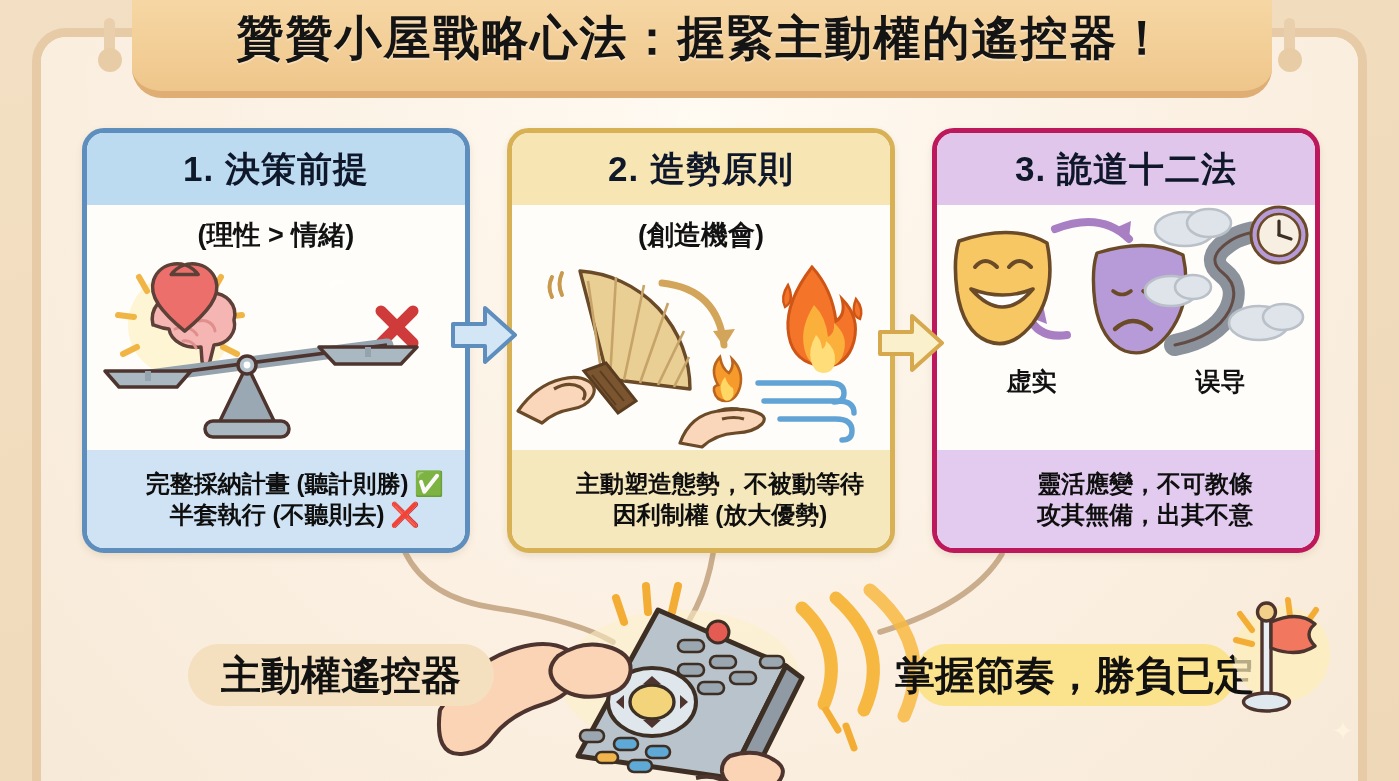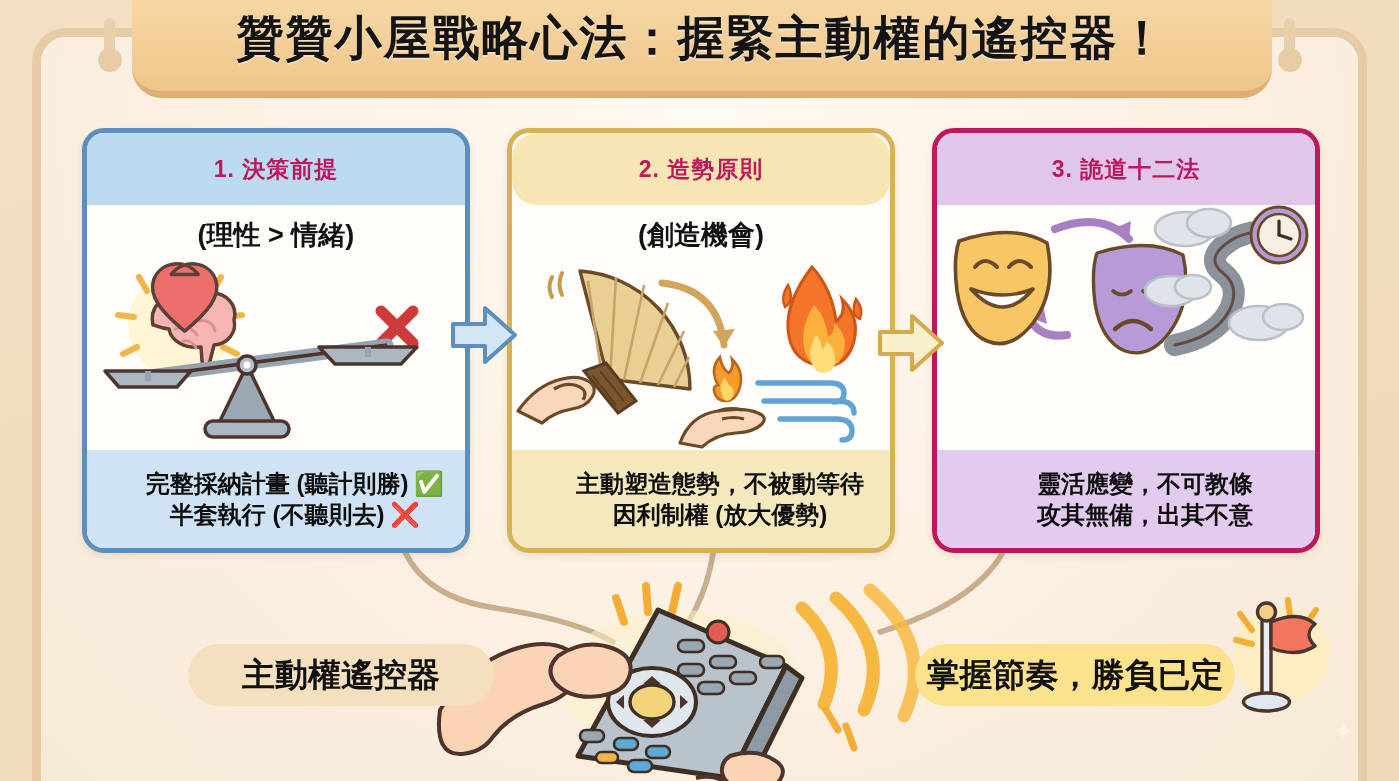--- a/index.html
+++ b/index.html
@@ -75,24 +75,24 @@
   }
   .card.c1 { border: 5px solid #5e8ebd; }
   .card.c2 { border: 5px solid #d9b155; }
   .card.c3 { border: 5px solid #be185d; }
 
   .card-head {
     height: 72px; display: flex; flex-direction: column;
     align-items: center; justify-content: center;
   }
   .c1 .card-head { background: #bcdbf1; }
-  .c2 .card-head { background: #f7e6b4; border-radius: 25px; }
+  .c2 .card-head { background: #f7e6b4; }
   .c3 .card-head { background: #dfc6ea; }
   .card-title {
-    font-size: 23px; font-weight: 700; color: #be185d;
+    font-size: 35px; font-weight: 700; color: #0f172a;
     letter-spacing: 1px; white-space: nowrap;
   }
   .card-sub {
     font-size: 27px; font-weight: 700; color: #121212;
     text-align: center; margin-top: 12px; white-space: nowrap;
   }
   .card-mid {
     position: relative; background: #fffdfa;
     height: 245px;
     display: flex; flex-direction: column; align-items: center;
@@ -124,21 +124,21 @@
     position: absolute; z-index: 8; width: 66px; height: 62px;
   }
   .arrow.a1 { left: 451px; top: 304px; }
   .arrow.a2 { left: 878px; top: 312px; }
 
   
   .pill {
     position: absolute; z-index: 9;
     display: flex; align-items: center; justify-content: center;
     border-radius: 44px;
-    font-size: 33px; font-weight: 700; color: #111;
+    font-size: 40px; font-weight: 700; color: #111;
     white-space: nowrap;
   }
   .pill-left {
     left: 188px; top: 644px; width: 306px; height: 62px;
     background: #f4dfbe;
   }
   .pill-right {
     left: 915px; top: 644px; width: 320px; height: 62px;
     background: #fbe28c;
   }
@@ -379,20 +379,24 @@
           <g>
             <circle cx="342" cy="30" r="28" fill="#b79bd9" stroke="#6b4a28" stroke-width="3"></circle>
             <circle cx="342" cy="30" r="21" fill="#f6efe2" stroke="#6b4a28" stroke-width="2.6"></circle>
             <g stroke="#3e2f24" stroke-width="3.2" stroke-linecap="round">
               <line x1="342" y1="30" x2="342" y2="16"></line>
               <line x1="342" y1="30" x2="354" y2="34"></line>
             </g>
           </g>
         </svg>
       </div>
+      <div class="illo-labels">
+        <span>虚实</span>
+        <span>误导</span>
+      </div>
     </div>
     <div class="card-foot">
       <div class="foot-line">靈活應變，不可教條</div>
       <div class="foot-line">攻其無備，出其不意</div>
     </div>
   </div>
 </div>
 
 <div class="arrow a1">
   <svg viewBox="0 0 66 62" width="66" height="62">

